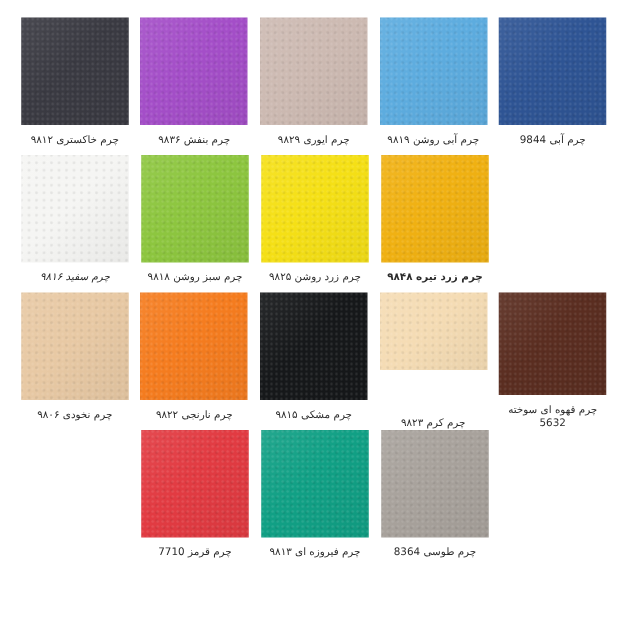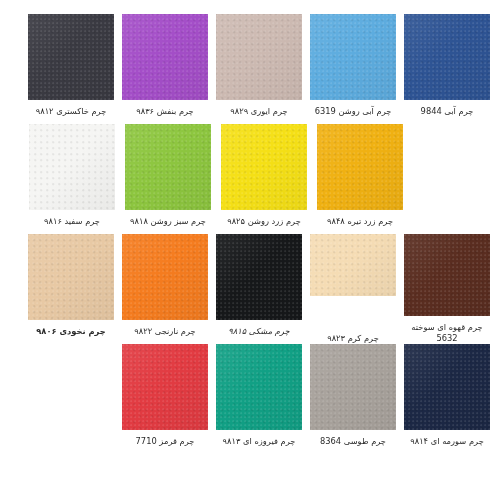--- a/index.html
+++ b/index.html
@@ -11,21 +11,21 @@
     width: 500px;
     height: 500px;
     font-family: "DejaVu Sans", sans-serif;
     overflow: hidden;
   }
   #swatch-sheet {
     width: 500px;
     height: 500px;
     background: #ffffff;
     box-sizing: border-box;
-    padding: 14px 10px 6px 24px;
+    padding: 14px 10px 6px 12px;
     display: flex;
     flex-direction: column;
   }
   .swatch-row {
     display: flex;
     flex-direction: row;
     width: 100%;
     height: 110px;
     justify-content: flex-start;
   }
@@ -93,57 +93,57 @@
       <div class="swatch-cell">
         <div class="swatch-chip" style="background: rgb(164, 78, 200);"></div>
         <div class="swatch-label" style="color: rgb(43, 43, 43);">چرم بنفش ۹۸۳۶</div>
       </div>
       <div class="swatch-cell">
         <div class="swatch-chip" style="background: rgb(205, 186, 178);"></div>
         <div class="swatch-label" style="color: rgb(43, 43, 43);">چرم ایوری ۹۸۲۹</div>
       </div>
       <div class="swatch-cell">
         <div class="swatch-chip" style="background: rgb(93, 172, 223);"></div>
-        <div class="swatch-label" style="color: rgb(43, 43, 43);">چرم آبی روشن 6319</div>
+        <div class="swatch-label" style="color: rgb(43, 43, 43);">چرم آبی روشن ۹۸۱۹</div>
       </div>
       <div class="swatch-cell">
         <div class="swatch-chip" style="background: rgb(46, 84, 148);"></div>
         <div class="swatch-label" style="color: rgb(43, 43, 43);">چرم آبی 9844</div>
       </div>
     </div>
     <div class="swatch-row">
       <div class="swatch-cell">
         <div class="swatch-chip" style="background: rgb(245, 245, 243);"></div>
-        <div class="swatch-label" style="color: rgb(43, 43, 43);">چرم سفید ۹۸۱۶</div>
+        <div class="swatch-label" style="color: rgb(43, 43, 43); font-style: italic;">چرم سفید ۹۸۱۶</div>
       </div>
       <div class="swatch-cell">
         <div class="swatch-chip" style="background: rgb(141, 198, 63);"></div>
         <div class="swatch-label" style="color: rgb(43, 43, 43);">چرم سبز روشن ۹۸۱۸</div>
       </div>
       <div class="swatch-cell">
         <div class="swatch-chip" style="background: rgb(245, 224, 22);"></div>
         <div class="swatch-label" style="color: rgb(43, 43, 43);">چرم زرد روشن ۹۸۲۵</div>
       </div>
       <div class="swatch-cell">
         <div class="swatch-chip" style="background: rgb(240, 177, 18);"></div>
-        <div class="swatch-label" style="color: rgb(43, 43, 43);">چرم زرد تیره ۹۸۴۸</div>
+        <div class="swatch-label" style="color: rgb(43, 43, 43); font-weight: bold;">چرم زرد تیره ۹۸۴۸</div>
       </div>
     </div>
     <div class="swatch-row">
       <div class="swatch-cell">
         <div class="swatch-chip" style="background: rgb(232, 201, 164);"></div>
-        <div class="swatch-label" style="color: rgb(43, 43, 43); font-weight: bold;">چرم نخودی ۹۸۰۶</div>
+        <div class="swatch-label" style="color: rgb(43, 43, 43);">چرم نخودی ۹۸۰۶</div>
       </div>
       <div class="swatch-cell">
         <div class="swatch-chip" style="background: rgb(245, 124, 31);"></div>
         <div class="swatch-label" style="color: rgb(43, 43, 43);">چرم نارنجی ۹۸۲۲</div>
       </div>
       <div class="swatch-cell">
         <div class="swatch-chip" style="background: rgb(22, 24, 26);"></div>
-        <div class="swatch-label" style="color: rgb(43, 43, 43); font-style: italic;">چرم مشکی ۹۸۱۵</div>
+        <div class="swatch-label" style="color: rgb(43, 43, 43);">چرم مشکی ۹۸۱۵</div>
       </div>
       <div class="swatch-cell">
         <div class="swatch-chip" style="background: rgb(245, 220, 180);"></div>
         <div class="swatch-label" style="color: rgb(43, 43, 43); margin-top: 37px;">چرم کرم ۹۸۲۳</div>
       </div>
       <div class="swatch-cell">
         <div class="swatch-chip" style="background: rgb(90, 45, 32);"></div>
         <div class="swatch-label" style="color: rgb(43, 43, 43);">چرم قهوه ای سوخته 5632</div>
       </div>
     </div>
@@ -157,18 +157,14 @@
         <div class="swatch-label" style="color: rgb(43, 43, 43);">چرم قرمز 7710</div>
       </div>
       <div class="swatch-cell">
         <div class="swatch-chip" style="background: rgb(17, 160, 133);"></div>
         <div class="swatch-label" style="color: rgb(43, 43, 43);">چرم فیروزه ای ۹۸۱۳</div>
       </div>
       <div class="swatch-cell">
         <div class="swatch-chip" style="background: rgb(168, 162, 156);"></div>
         <div class="swatch-label" style="color: rgb(43, 43, 43);">چرم طوسی 8364</div>
       </div>
-      <div class="swatch-cell">
-        <div class="swatch-chip" style="background: rgb(28, 40, 69);"></div>
-        <div class="swatch-label" style="color: rgb(43, 43, 43);">چرم سورمه ای ۹۸۱۴</div>
-      </div>
     </div>
   </div>
 
 </body></html>

